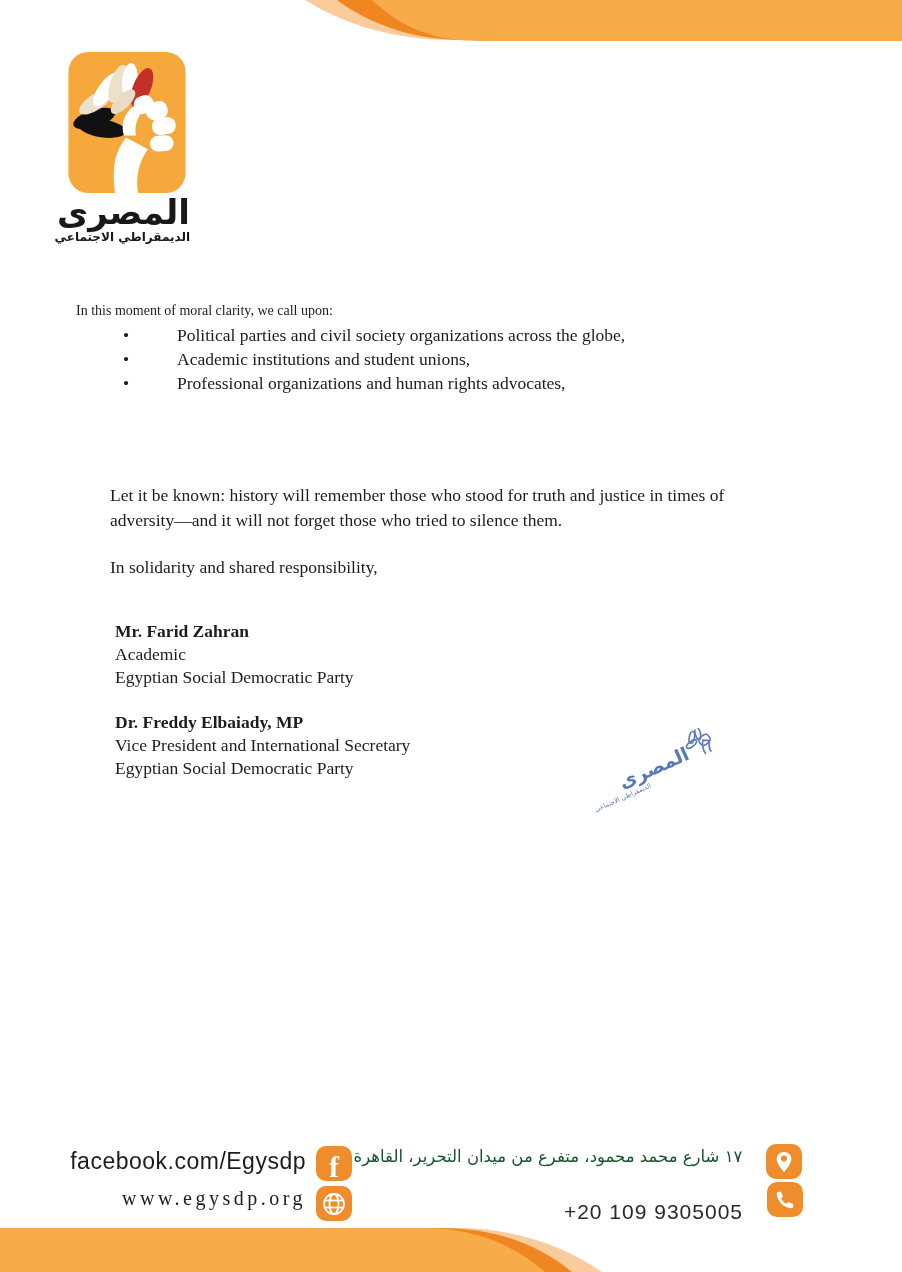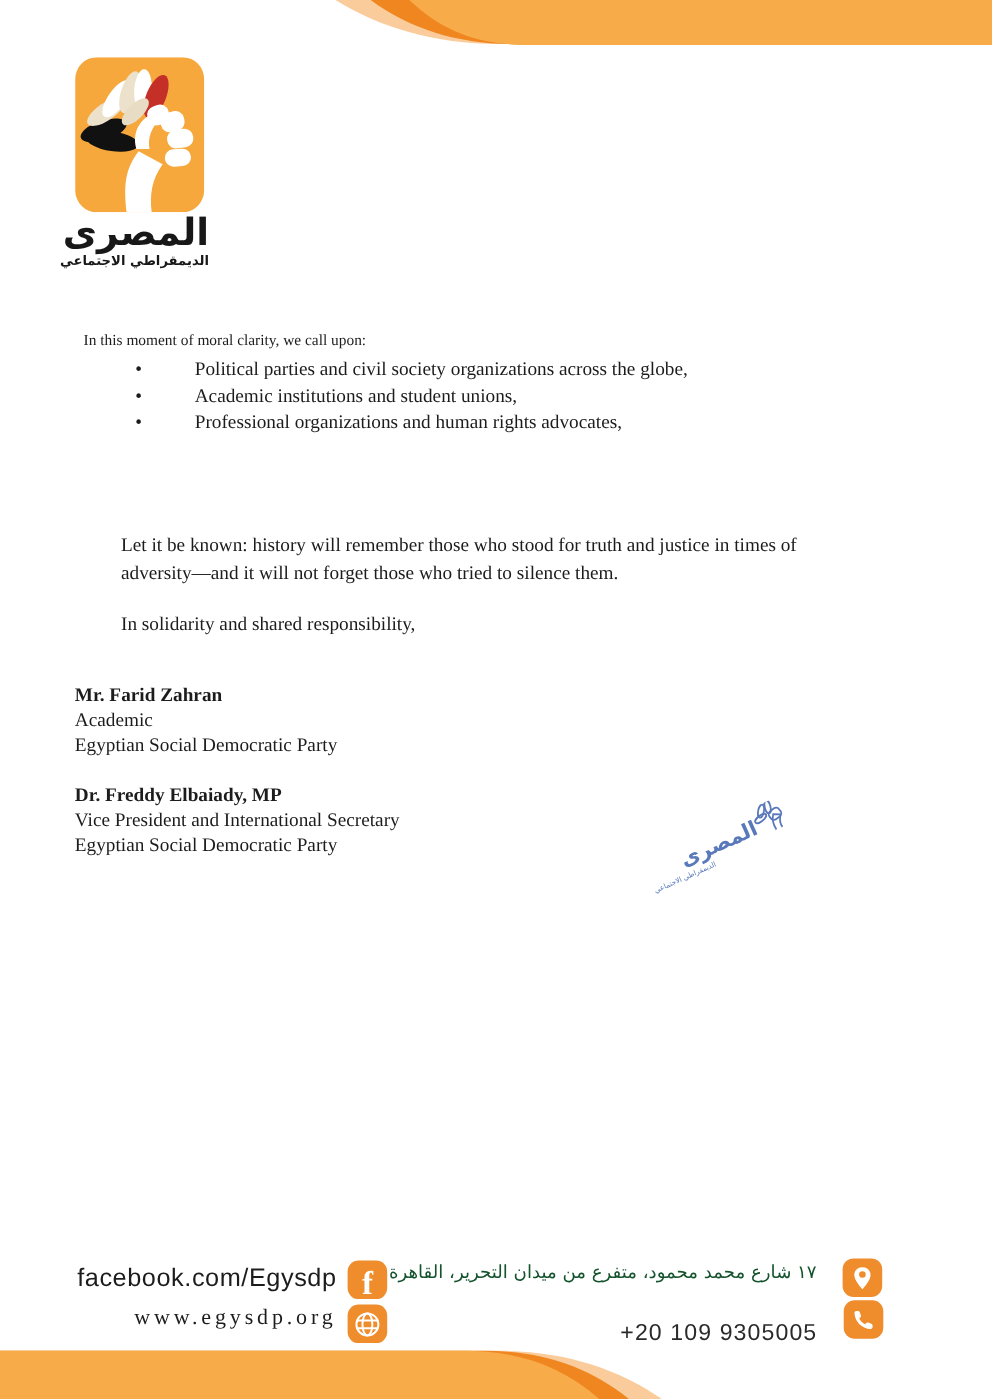--- a/index.html
+++ b/index.html
@@ -41,21 +41,21 @@
   .bullet-row { position:relative; height:24px; font-size:17.5px; line-height:24px; }
   .bullet-dot { position:absolute; left:55px; top:0; font-size:17.5px; }
   .bullet-text { position:absolute; left:109px; top:0; white-space:nowrap; }
   .para { position:absolute; left:110px; width:668px; font-size:17.5px; line-height:25px; }
   .para-1 { top:411px; }
   .para-2 { top:483px; }
   .para-3 { top:519px;margin-top:36px; }
 
   
   .signatures { position:absolute; left:68px; top:620px; width:500px; }
-  .sig-group { margin-bottom:22px; }
+  .sig-group { margin-bottom:22px;margin-left:47px; }
   .sig-name { font-size:17.5px; font-weight:bold; line-height:23px; }
   .sig-line { font-size:17.5px; line-height:23px; }
 
   
   .stamp {
     position:absolute; left:528px; top:762px; width:215px; height:115px;
     pointer-events:none;
   }
   .stamp-inner {
     position:absolute; left:0; top:38px; width:215px;

